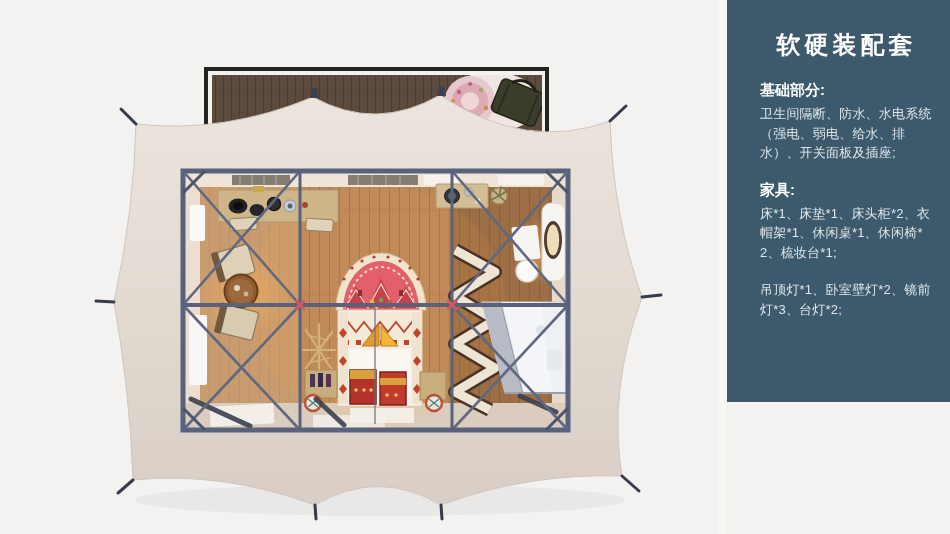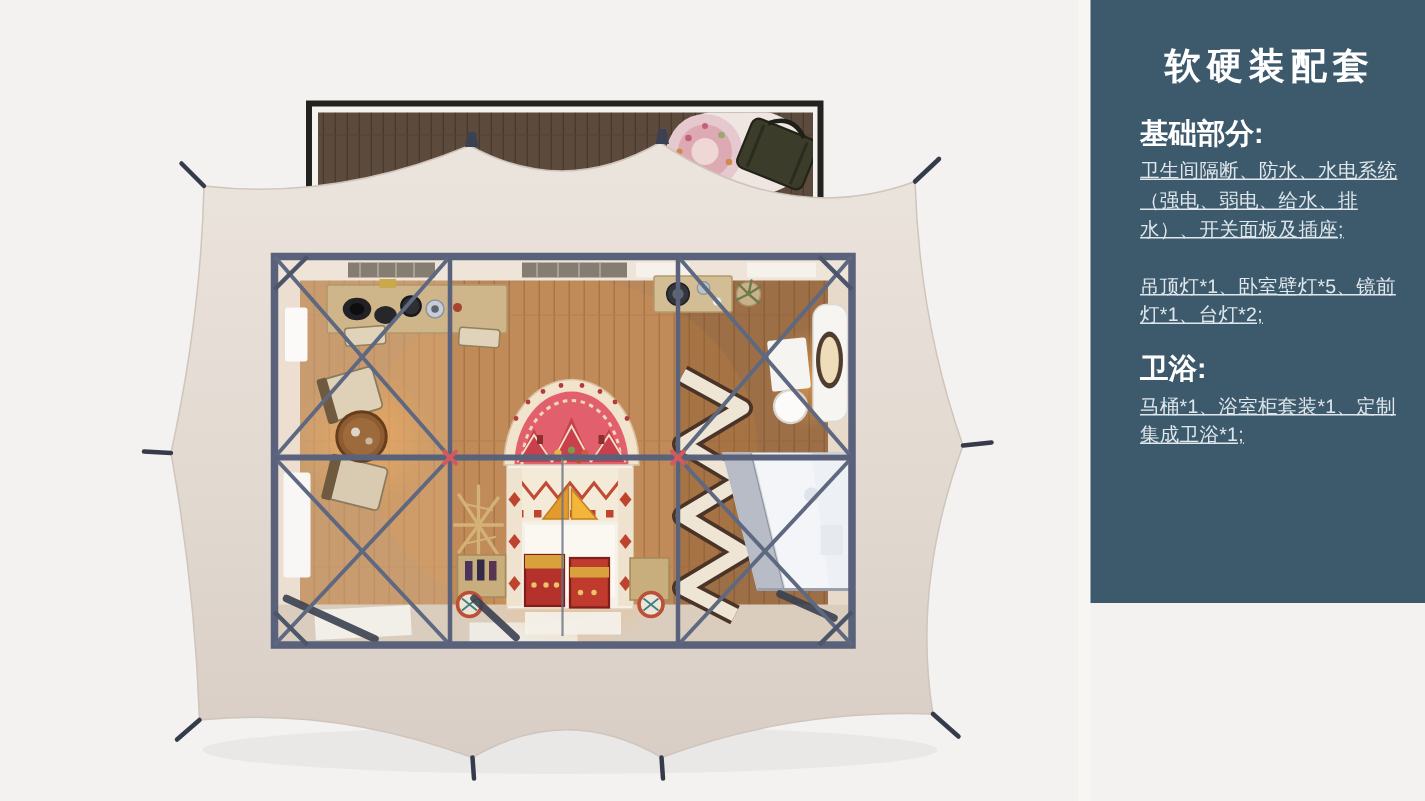--- a/index.html
+++ b/index.html
@@ -6,23 +6,23 @@
   .page{position:relative;width:950px;height:534px;background:#f3f2f0;overflow:hidden;
         font-family:"Liberation Sans","DejaVu Sans",sans-serif;}
   .stage{position:absolute;left:0;top:0;width:727px;height:534px;}
   .panel-edge{position:absolute;left:719px;top:0;width:8px;height:534px;background:#f7f6f3;}
   .panel{position:absolute;left:727px;top:0;width:223px;height:402px;background:#3d5a6c;
          box-sizing:border-box;padding:30px 9px 0 33px;}
   .panel-title{color:#ffffff;font-size:24px;font-weight:bold;letter-spacing:4px;
                text-align:center;margin:0 0 22px -8px;line-height:29px;}
   .section{margin-top:18px;}
   .section:first-of-type{margin-top:0;}
-  .sec-h{color:#ffffff;font-size:19px;font-weight:bold;line-height:18px;margin:0 0 5px 0;}
+  .sec-h{color:#ffffff;font-size:15px;font-weight:bold;line-height:18px;margin:0 0 5px 0;}
   .sec-b{color:#dfe7ec;font-size:13px;line-height:19.5px;margin:0;letter-spacing:0.2px;
-         word-break:break-all;text-decoration:underline;}
+         word-break:break-all;}
   svg{display:block;}
 </style>
 </head>
 <body>
 
 <div class="page">
 
   <div class="stage">
   <svg width="727" height="534" viewBox="0 0 727 534">
     <defs>
@@ -337,26 +337,26 @@
 
   <div class="panel-edge"></div>
   <div class="panel">
     <h1 class="panel-title">软硬装配套</h1>
 
     <div class="section">
       <p class="sec-h">基础部分:</p>
       <p class="sec-b">卫生间隔断、防水、水电系统（强电、弱电、给水、排水）、开关面板及插座;</p>
     </div>
 
-
     <div class="section">
-      <p class="sec-b">吊顶灯*1、卧室壁灯*5、镜前灯*1、台灯*2;</p>
+      <p class="sec-h">家具:</p>
+      <p class="sec-b">床*1、床垫*1、床头柜*2、衣帽架*1、休闲桌*1、休闲椅*2、梳妆台*1;</p>
     </div>
 
     <div class="section">
-      <p class="sec-h">卫浴:</p>
-      <p class="sec-b">马桶*1、浴室柜套装*1、定制集成卫浴*1;</p>
+      <p class="sec-b">吊顶灯*1、卧室壁灯*2、镜前灯*3、台灯*2;</p>
     </div>
+
 
     <div class="section">
     </div>
   </div>
 </div>
 
 </body></html>

